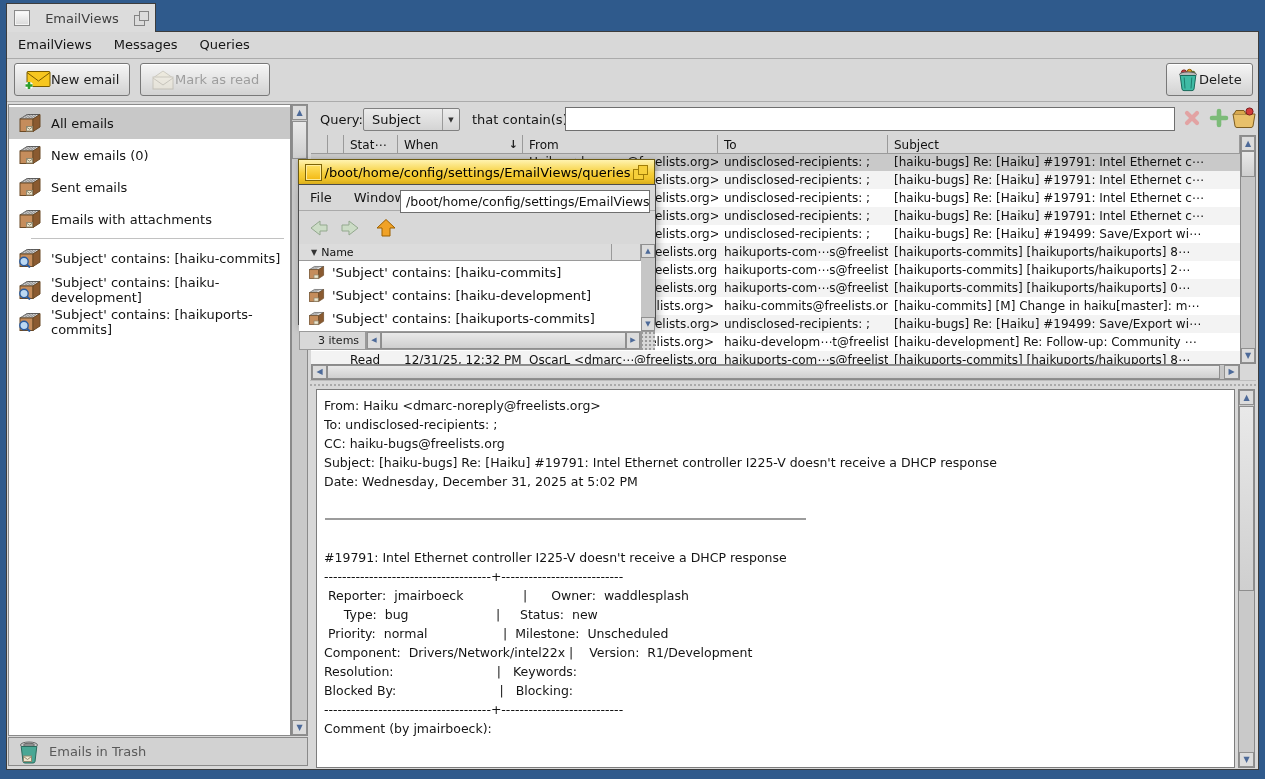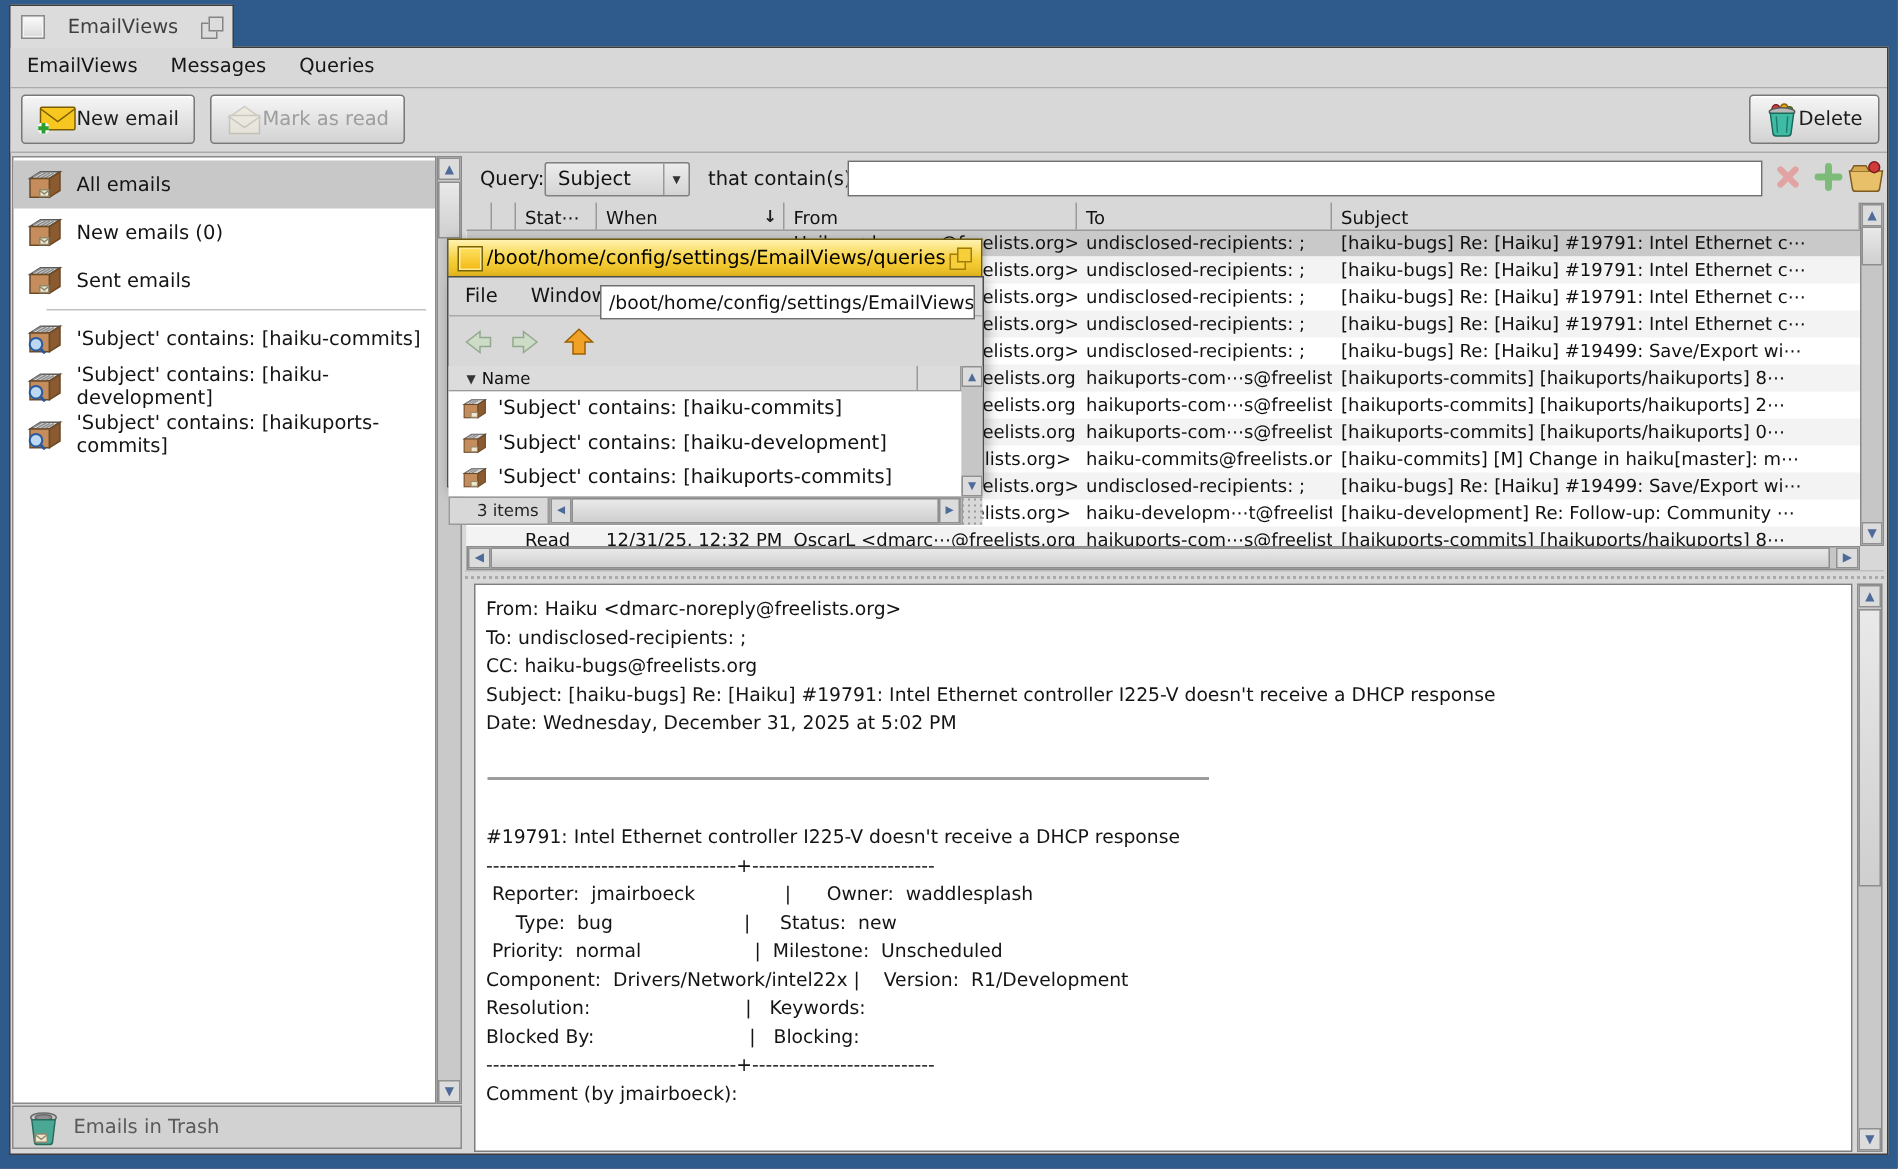--- a/index.html
+++ b/index.html
@@ -221,20 +221,33 @@
           <svg width="24" height="20" viewBox="0 0 24 20">
             <polygon points="2,6 9,1.5 22,1.5 15,6" fill="#dcdcdc" stroke="#5a5a5a"></polygon>
             <path d="M4,5 L10,1.8 M6.5,5.4 L12.8,2 M9,5.8 L15.3,2.2 M11.5,6 L17.8,2.4" stroke="#8c8c8c" fill="none"></path>
             <rect x="2" y="6" width="13" height="12.5" fill="#c58d5c" stroke="#6b4a26"></rect>
             <polygon points="15,6 22,1.5 22,14 15,18.5" fill="#8a5a30" stroke="#6b4a26"></polygon>
             <rect x="8.5" y="13.5" width="6" height="4.5" fill="#efe8cf" stroke="#8f8870"></rect>
             <path d="M8.5,14 L11.5,16.3 L14.5,14" fill="none" stroke="#8f8870"></path>
           </svg>
         </span>
         <span>Sent emails</span>
+      </div>
+      <div class="side-item">
+        <span>
+          <svg width="24" height="20" viewBox="0 0 24 20">
+            <polygon points="2,6 9,1.5 22,1.5 15,6" fill="#dcdcdc" stroke="#5a5a5a"></polygon>
+            <path d="M4,5 L10,1.8 M6.5,5.4 L12.8,2 M9,5.8 L15.3,2.2 M11.5,6 L17.8,2.4" stroke="#8c8c8c" fill="none"></path>
+            <rect x="2" y="6" width="13" height="12.5" fill="#c58d5c" stroke="#6b4a26"></rect>
+            <polygon points="15,6 22,1.5 22,14 15,18.5" fill="#8a5a30" stroke="#6b4a26"></polygon>
+            <rect x="8.5" y="13.5" width="6" height="4.5" fill="#efe8cf" stroke="#8f8870"></rect>
+            <path d="M8.5,14 L11.5,16.3 L14.5,14" fill="none" stroke="#8f8870"></path>
+          </svg>
+        </span>
+        <span>Emails with attachments</span>
       </div>
       <div class="side-sep"></div>
       <div class="side-item">
         <span>
           <svg width="24" height="20" viewBox="0 0 24 20">
             <polygon points="2,6 9,1.5 22,1.5 15,6" fill="#dcdcdc" stroke="#5a5a5a"></polygon>
             <path d="M4,5 L10,1.8 M6.5,5.4 L12.8,2 M9,5.8 L15.3,2.2 M11.5,6 L17.8,2.4" stroke="#8c8c8c" fill="none"></path>
             <rect x="2" y="6" width="13" height="12.5" fill="#c58d5c" stroke="#6b4a26"></rect>
             <polygon points="15,6 22,1.5 22,14 15,18.5" fill="#8a5a30" stroke="#6b4a26"></polygon>
             <circle cx="6" cy="13.5" r="4.2" fill="#bcd8f2" stroke="#2a5b9e" stroke-width="1.4"></circle>

